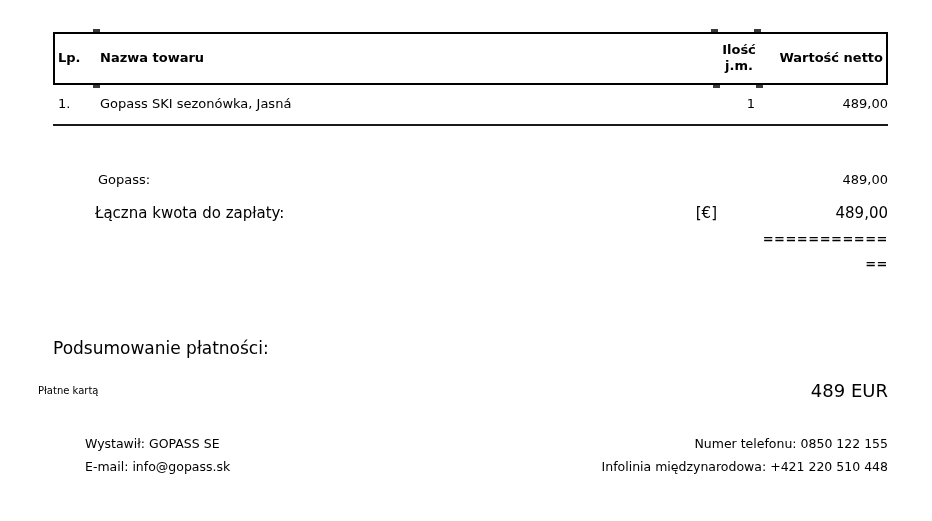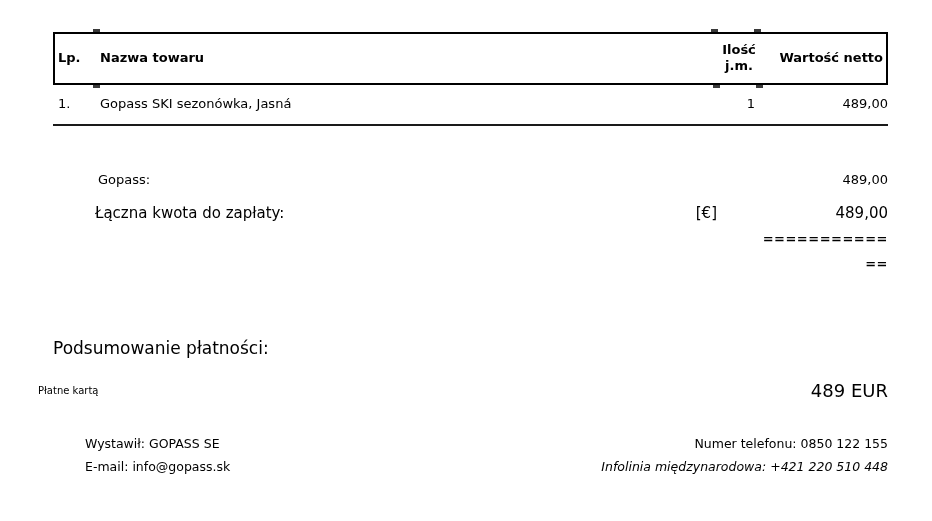--- a/index.html
+++ b/index.html
@@ -81,21 +81,21 @@
   
   .summary-title { left: 53px; top: 337px; font-size: 17px; line-height: 22px; }
   .pay-method    { left: 38px; top: 383px; font-size: 10px; line-height: 16px; }
   .pay-amount    { right: 44px; top: 383px; font-size: 18px; line-height: 16px; text-align: right; }
 
   
   .foot { font-size: 12.5px; line-height: 16px; margin-left: 32px; }
   .foot-issuer  { left: 53px;  top: 436px; }
   .foot-email   { left: 53px;  top: 459px; }
   .foot-phone   { right: 44px; top: 436px; text-align: right; }
-  .foot-hotline { right: 44px; top: 459px; text-align: center; font-style: italic; }
+  .foot-hotline { right: 44px; top: 459px; text-align: center; }
 </style>
 </head>
 <body>
 
 <div class="page">
 
   <div class="header-box"></div>
 
   <span class="abs th col-lp">Lp.</span>
   <span class="abs th col-name">Nazwa towaru</span>

